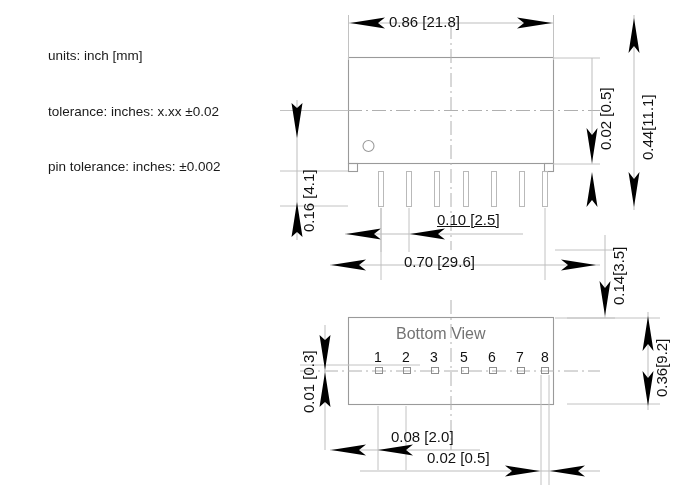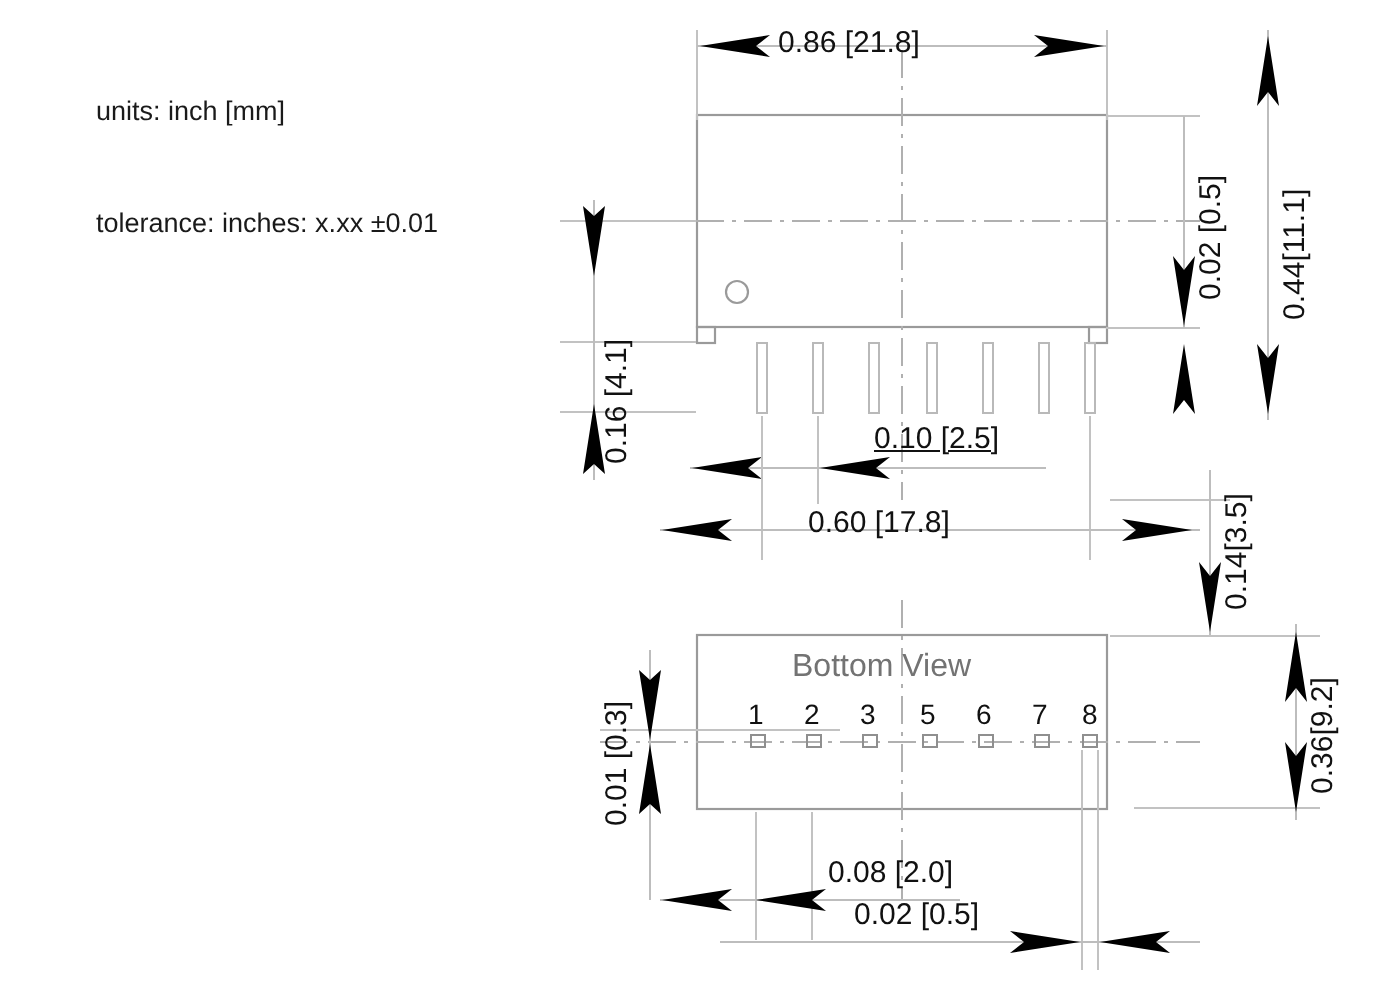--- a/index.html
+++ b/index.html
@@ -59,21 +59,22 @@
     white-space: nowrap;
   }
 </style>
 </head>
 <body>
 
 <div id="root">
 
   <div class="legend">
     <div>units: inch [mm]</div>
-    <div>tolerance: inches: x.xx ±0.01</div>
+    <div>tolerance: inches: x.xx ±0.02</div>
+    <div>pin tolerance: inches: ±0.002</div>
   </div>
 
   <svg class="draw" viewBox="0 0 695 496">
     <defs>
       <style>
         .part   { fill:none; stroke:#9a9a9a; stroke-width:1.1; }
         .pinln  { fill:none; stroke:#b9b9b9; stroke-width:1.0; }
         .ext    { fill:none; stroke:#c2c2c2; stroke-width:1.0; }
         .dimln  { fill:none; stroke:#bdbdbd; stroke-width:1.0; }
         .center { fill:none; stroke:#b0b0b0; stroke-width:1.0; stroke-dasharray:14 4 2 4; }
@@ -214,29 +215,29 @@
   <div class="dimtext" style="left:389px; top:13px;">0.86 [21.8]</div>
 
   <div class="dimtext vert" style="left:597px; top:150px; transform: rotate(-90deg);">0.02 [0.5]</div>
 
   <div class="dimtext vert" style="left:639px; top:160px; transform: rotate(-90deg);">0.44[11.1]</div>
 
   <div class="dimtext vert" style="left:300px; top:232px; transform: rotate(-90deg);">0.16 [4.1]</div>
 
   <div class="dimtext" style="left:437px; top:211px;text-decoration:underline;">0.10 [2.5]</div>
 
-  <div class="dimtext" style="left:404px; top:253px;">0.60 [17.8]</div>
+  <div class="dimtext" style="left:404px; top:253px;">0.70 [29.6]</div>
 
   <div class="dimtext vert" style="left:610px; top:305px; transform: rotate(-90deg);">0.14[3.5]</div>
 
   <div class="dimtext vert" style="left:653px; top:397px; transform: rotate(-90deg);">0.36[9.2]</div>
 
   <div class="dimtext vert" style="left:300px; top:413px; transform: rotate(-90deg);">0.01 [0.3]</div>
 
-  <div class="dimtext" style="left:414px; top:428px;">0.08 [2.0]</div>
+  <div class="dimtext" style="left:391px; top:428px;">0.08 [2.0]</div>
 
   <div class="dimtext" style="left:427px; top:449px;">0.02 [0.5]</div>
 
   <div class="bv-title" style="left:396px; top:325px;">Bottom View</div>
 
   <div class="pinnum" style="left:374px; top:349px;">1</div>
   <div class="pinnum" style="left:402px; top:349px;">2</div>
   <div class="pinnum" style="left:430px; top:349px;">3</div>
   <div class="pinnum" style="left:460px; top:349px;">5</div>
   <div class="pinnum" style="left:488px; top:349px;">6</div>

